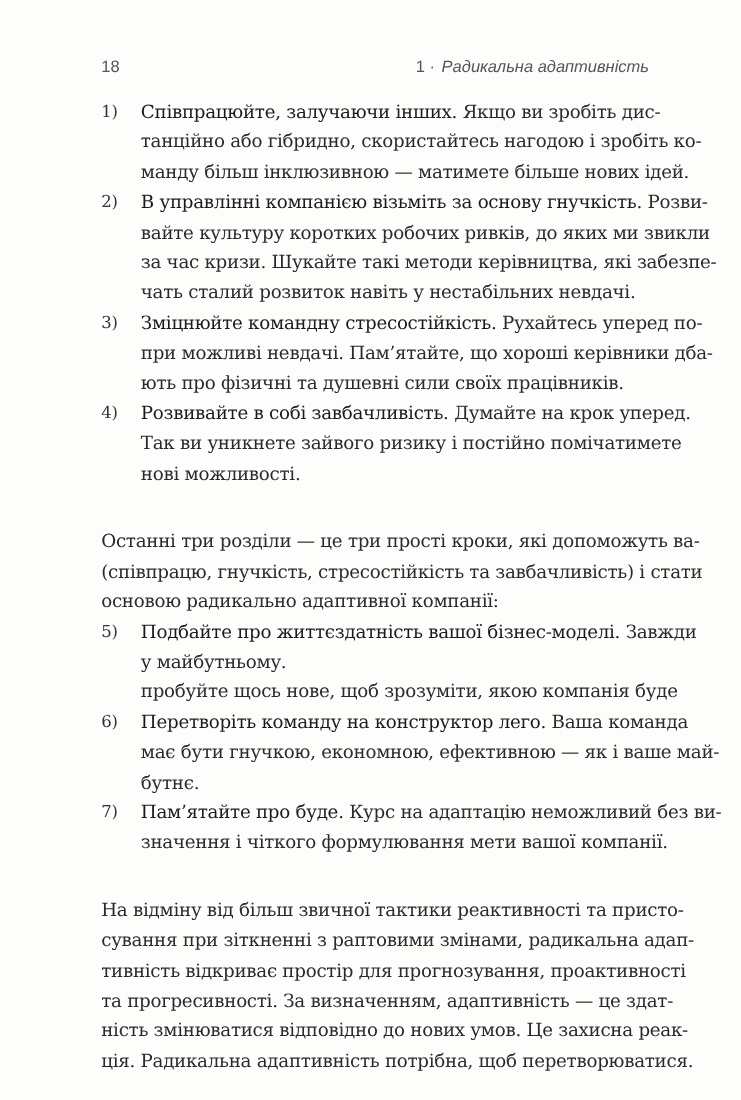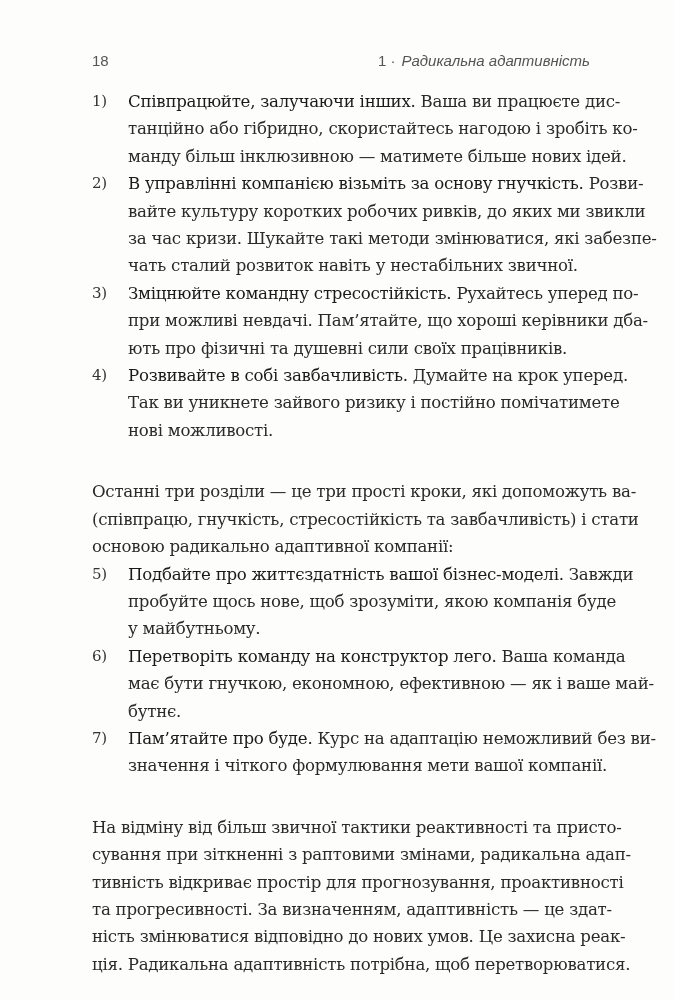--- a/index.html
+++ b/index.html
@@ -41,30 +41,30 @@
 <div class="header">
   <span class="page-num">18</span>
   <span class="running-title"><span class="chap">1 ·</span><span>Радикальна адаптивність</span></span>
 </div>
 
 <div class="content">
 
   <div class="list">
     <div class="item">
       <span class="num">1)</span>
-      <span class="line"><span class="lead">Співпрацюйте, залучаючи інших.</span><span> Ваша ви працюєте дис-</span></span>
+      <span class="line"><span class="lead">Співпрацюйте, залучаючи інших.</span><span> Якщо ви зробіть дис-</span></span>
       <span class="line">танційно або гібридно, скористайтесь нагодою і зробіть ко-</span>
       <span class="line">манду більш інклюзивною — матимете більше нових ідей.</span>
     </div>
     <div class="item">
       <span class="num">2)</span>
       <span class="line"><span class="lead">В управлінні компанією візьміть за основу гнучкість.</span><span> Розви-</span></span>
       <span class="line">вайте культуру коротких робочих ривків, до яких ми звикли</span>
-      <span class="line">за час кризи. Шукайте такі методи змінюватися, які забезпе-</span>
-      <span class="line">чать сталий розвиток навіть у нестабільних звичної.</span>
+      <span class="line">за час кризи. Шукайте такі методи керівництва, які забезпе-</span>
+      <span class="line">чать сталий розвиток навіть у нестабільних невдачі.</span>
     </div>
     <div class="item">
       <span class="num">3)</span>
       <span class="line"><span class="lead">Зміцнюйте командну стресостійкість.</span><span> Рухайтесь уперед по-</span></span>
       <span class="line">при можливі невдачі. Пам’ятайте, що хороші керівники дба-</span>
       <span class="line">ють про фізичні та душевні сили своїх працівників.</span>
     </div>
     <div class="item">
       <span class="num">4)</span>
       <span class="line"><span class="lead">Розвивайте в собі завбачливість.</span><span> Думайте на крок уперед.</span></span>
@@ -76,22 +76,22 @@
   <div class="para gap-before">
     <span class="line">Останні три розділи — це три прості кроки, які допоможуть ва-</span>
     <span class="line">(співпрацю, гнучкість, стресостійкість та завбачливість) і стати</span>
     <span class="line">основою радикально адаптивної компанії:</span>
   </div>
 
   <div class="list">
     <div class="item">
       <span class="num">5)</span>
       <span class="line"><span class="lead">Подбайте про життєздатність вашої бізнес-моделі.</span><span> Завжди</span></span>
+      <span class="line">у майбутньому.</span>
       <span class="line">пробуйте щось нове, щоб зрозуміти, якою компанія буде</span>
-      <span class="line">у майбутньому.</span>
     </div>
     <div class="item">
       <span class="num">6)</span>
       <span class="line"><span class="lead">Перетворіть команду на конструктор лего.</span><span> Ваша команда</span></span>
       <span class="line">має бути гнучкою, економною, ефективною — як і ваше май-</span>
       <span class="line">бутнє.</span>
     </div>
     <div class="item">
       <span class="num">7)</span>
       <span class="line"><span class="lead">Пам’ятайте про буде.</span><span> Курс на адаптацію неможливий без ви-</span></span>

